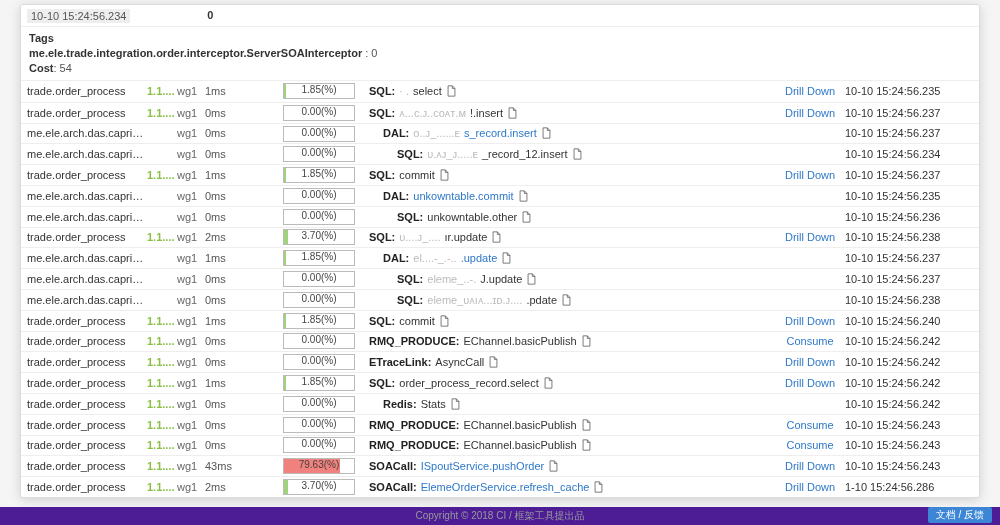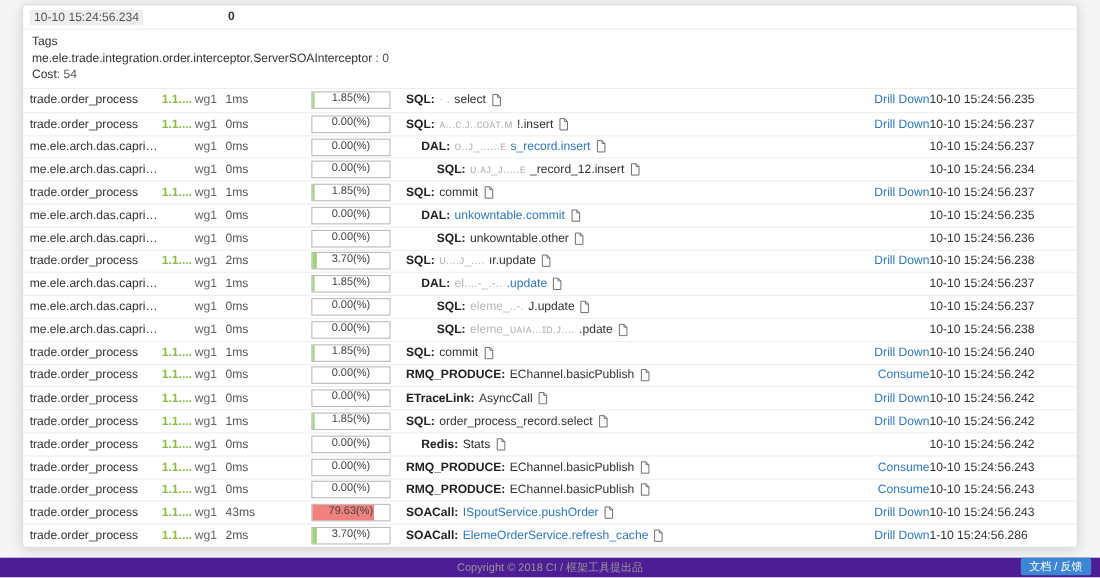--- a/index.html
+++ b/index.html
@@ -28,21 +28,21 @@
   }
   .hdr .ts { background:#eee; padding:1px 4px; color:#555;}
   .hdr .svc { flex:1; padding-left: 60px; font-weight:600; color:#222;}
   .hdr .cnt { width: 160px; text-align:center; font-weight:600;}
   .meta {
     padding: 4px 8px;
     color:#555;
     border-bottom: 1px solid #eee;
   }
   .meta .ln { line-height: 15px; font-size:11px;}
-  .meta b { font-weight:400; color:#333;}
+  .meta b { font-weight:700; color:#333;}
   .rows { }
   .row {
     display:flex;
     align-items:center;
     border-top: 1px solid #eee;
     padding: 3px 6px;
     font-size: 11px;
     height: 20.8px;
   }
   .row:first-child { border-top: none;}
@@ -67,21 +67,21 @@
   }
   .bar .fill.hot { background:#f0817d;}
   .bar .lbl { position: relative; z-index:1;}
   .c-desc { flex:1; padding-left: 10px; display:flex; align-items:center; gap:4px; white-space:nowrap;}
   .c-desc .indent { display:inline-block;}
   .c-desc .kind { font-weight:600; color:#222;}
   .c-desc a { color:#2e78c8; text-decoration:none;}
   .c-desc .blur { color:#bbb; filter: blur(0.6px);}
   .docicon { width:11px; height:12px; display:inline-block;}
   .docicon svg { width:11px; height:12px; display:block;}
-  .c-act { width: 70px; text-align:right;}
+  .c-act { width: 70px; text-align:center;}
   .c-act a { color:#2e78c8; text-decoration:none; font-size:11px;}
   .c-time { width: 128px; color:#333; text-align:left; font-size:11px;}
   .footer {
     position:absolute; bottom:0; left:0; right:0;
     text-align:center;
     font-size:10px;
     color:#999;
     background:#4c1d95;
     padding:2px 0;
   }

